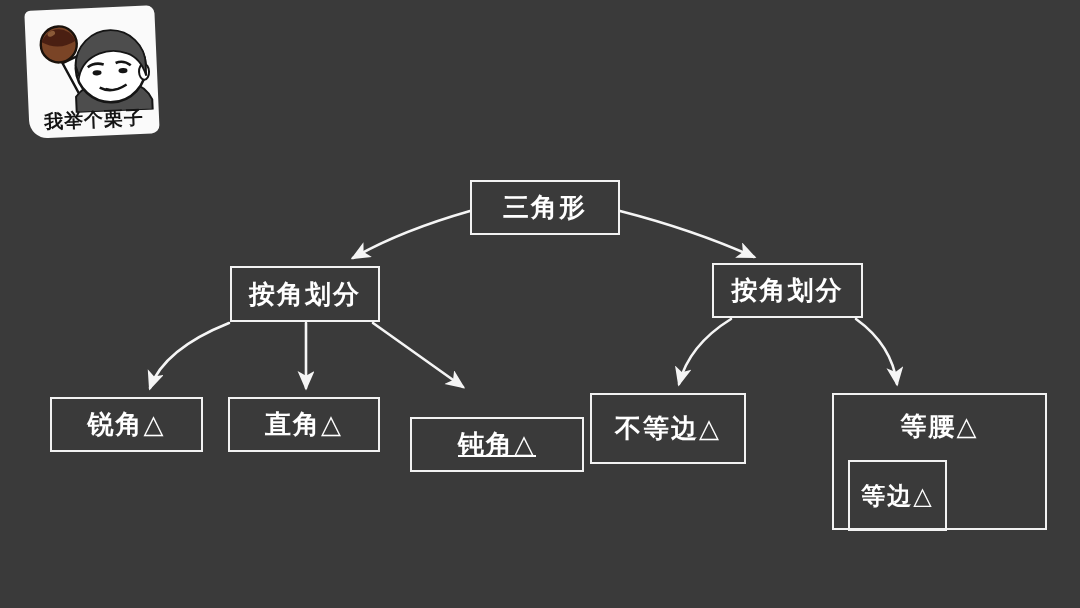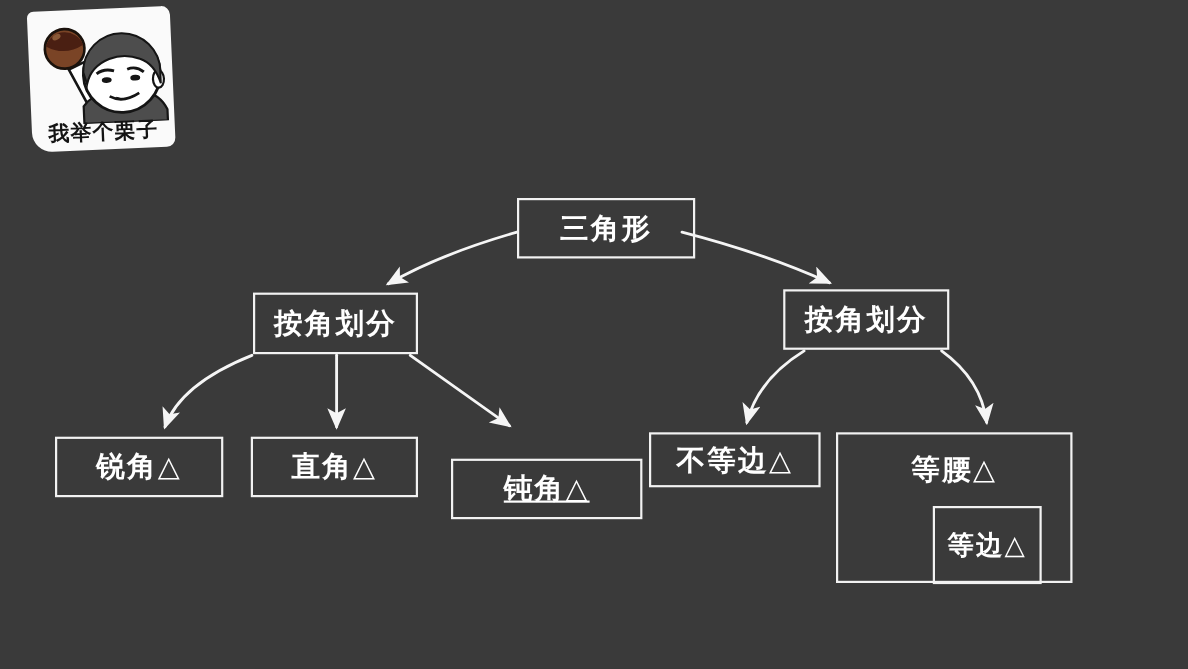--- a/index.html
+++ b/index.html
@@ -17,28 +17,28 @@
 
   .node{
     position:absolute;
     border:2px solid #f2f2f2;
     color:#ffffff;
     display:flex;align-items:center;justify-content:center;
     font-size:26px;font-weight:600;letter-spacing:2px;
     box-sizing:border-box;
     background:transparent;
   }
-  .n-root       {left:470px;top:180px;width:162px;height:55px;}
+  .n-root       {left:470px;top:180px;width:150px;height:55px;}
   .n-angle-l    {left:230px;top:266px;width:150px;height:56px;}
   .n-angle-r    {left:712px;top:263px;width:151px;height:55px;}
   .n-acute      {left:50px; top:397px;width:153px;height:55px;}
   .n-rightangle {left:228px;top:397px;width:152px;height:55px;}
   .n-obtuse     {left:410px;top:417px;width:174px;height:55px;text-decoration:underline;}
-  .n-scalene    {left:590px;top:393px;width:156px;height:50px;}
-  .n-isosceles  {left:760px;top:393px;width:215px;height:137px;
+  .n-scalene    {left:590px;top:393px;width:156px;height:71px;}
+  .n-isosceles  {left:832px;top:393px;width:215px;height:137px;
                  align-items:flex-start;padding-top:14px;}
   .n-equilateral{left:848px;top:460px;width:99px;height:71px;font-size:24px;}
 
   
   .title{
     position:absolute;left:168px;top:55px;
     font-size:33px;font-weight:700;color:#fdfdfd;letter-spacing:2px;
   }
 
   

